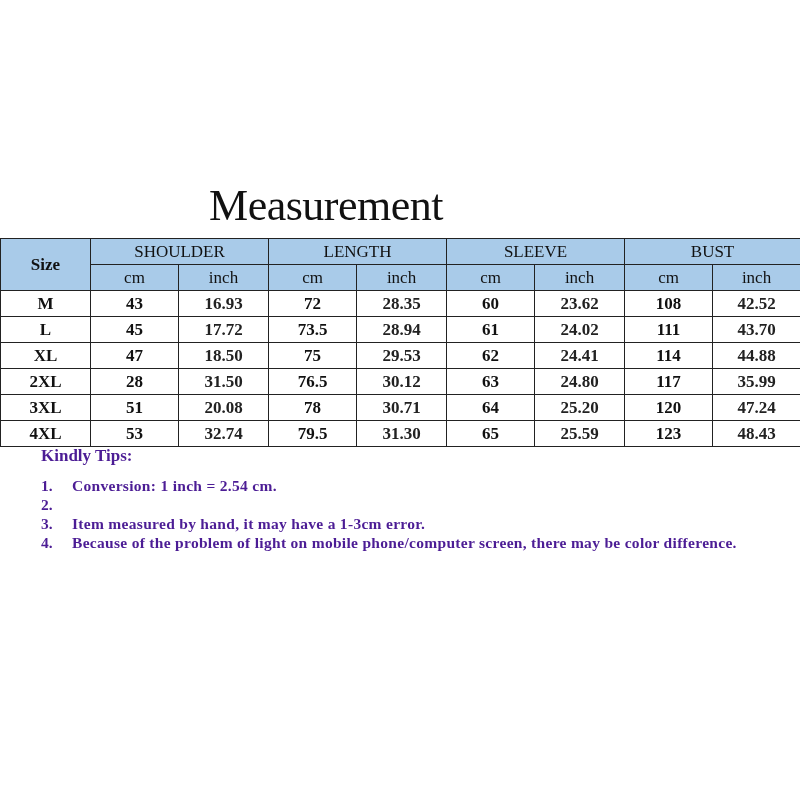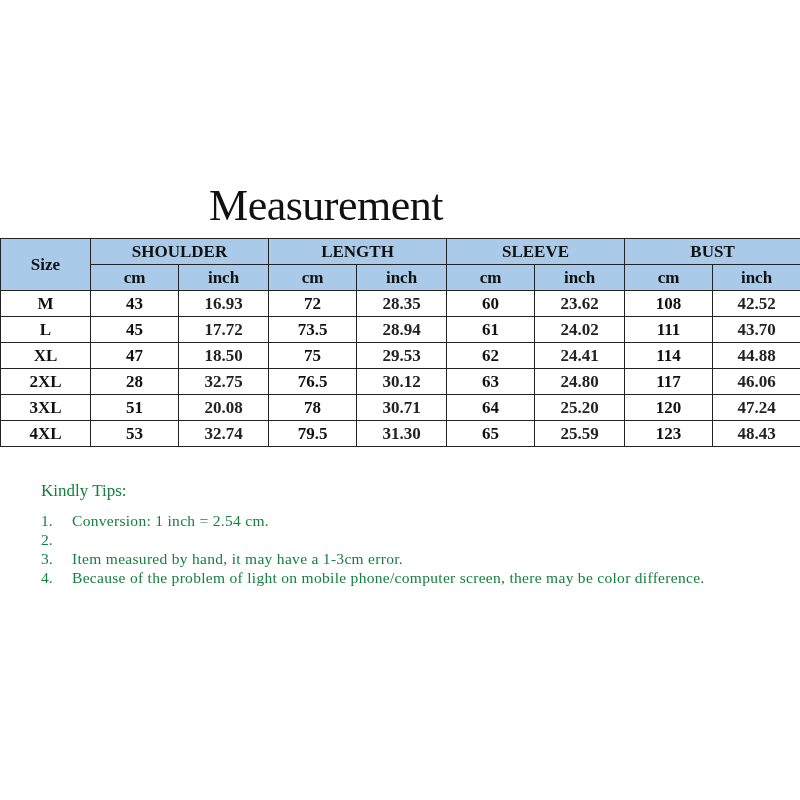--- a/index.html
+++ b/index.html
@@ -1,25 +1,25 @@
 <!DOCTYPE html>
 <html><head>
 <meta charset="utf-8">
 <style>
   html, body { margin:0; padding:0; background:#ffffff; }
   body { width:800px; height:800px; position:relative; overflow:hidden; font-family:"Liberation Serif", serif; color:#111; }
   .title { position:absolute; top:180px; left:0; width:652px; text-align:center; font-size:44px; font-weight:normal; letter-spacing:-0.5px; }
   table.size { position:absolute; top:238px; left:0; width:800px; border-collapse:collapse; table-layout:fixed; }
   table.size td, table.size th { border:1.5px solid #222; text-align:center; padding:0; font-size:17px; }
-  th.head { background:#a9cbe9; font-weight:bold; height:25px; }
+  th.head { background:#a9cbe9; font-weight:normal; height:25px; }
   th.size-head { background:#a9cbe9; font-weight:bold; }
   td { height:25px; }
   td.bold { font-weight:bold; font-size:18px; }
   td.light { font-weight:bold; font-size:17px; color:#222; }
-  .tips { position:absolute; top:481px; left:41px; width:740px; font-size:15.5px; color:#15803d; }
+  .tips { position:absolute; top:446px; left:41px; width:740px; font-size:15.5px; color:#4c1d95;font-weight:bold; }
   .tips .tips-title { font-size:17px; margin-bottom:10px; }
   .tips ol { margin:0; padding:0; list-style:none; }
   .tips li { display:flex; line-height:19px; }
   .tips li .num { width:31px; flex-shrink:0; }
   .tips li .txt { letter-spacing:0.3px; }
 </style>
 </head>
 <body>
 
 <div class="title">Measurement</div>
@@ -85,27 +85,27 @@
         <td class="bold">75</td>
         <td class="light">29.53</td>
         <td class="bold">62</td>
         <td class="light">24.41</td>
         <td class="bold">114</td>
         <td class="light">44.88</td>
       </tr>
       <tr>
         <td class="bold">2XL</td>
         <td class="bold">28</td>
-        <td class="light">32.75</td>
+        <td class="light">31.50</td>
         <td class="bold">76.5</td>
         <td class="light">30.12</td>
         <td class="bold">63</td>
         <td class="light">24.80</td>
         <td class="bold">117</td>
-        <td class="light">46.06</td>
+        <td class="light">35.99</td>
       </tr>
       <tr>
         <td class="bold">3XL</td>
         <td class="bold">51</td>
         <td class="light">20.08</td>
         <td class="bold">78</td>
         <td class="light">30.71</td>
         <td class="bold">64</td>
         <td class="light">25.20</td>
         <td class="bold">120</td>

